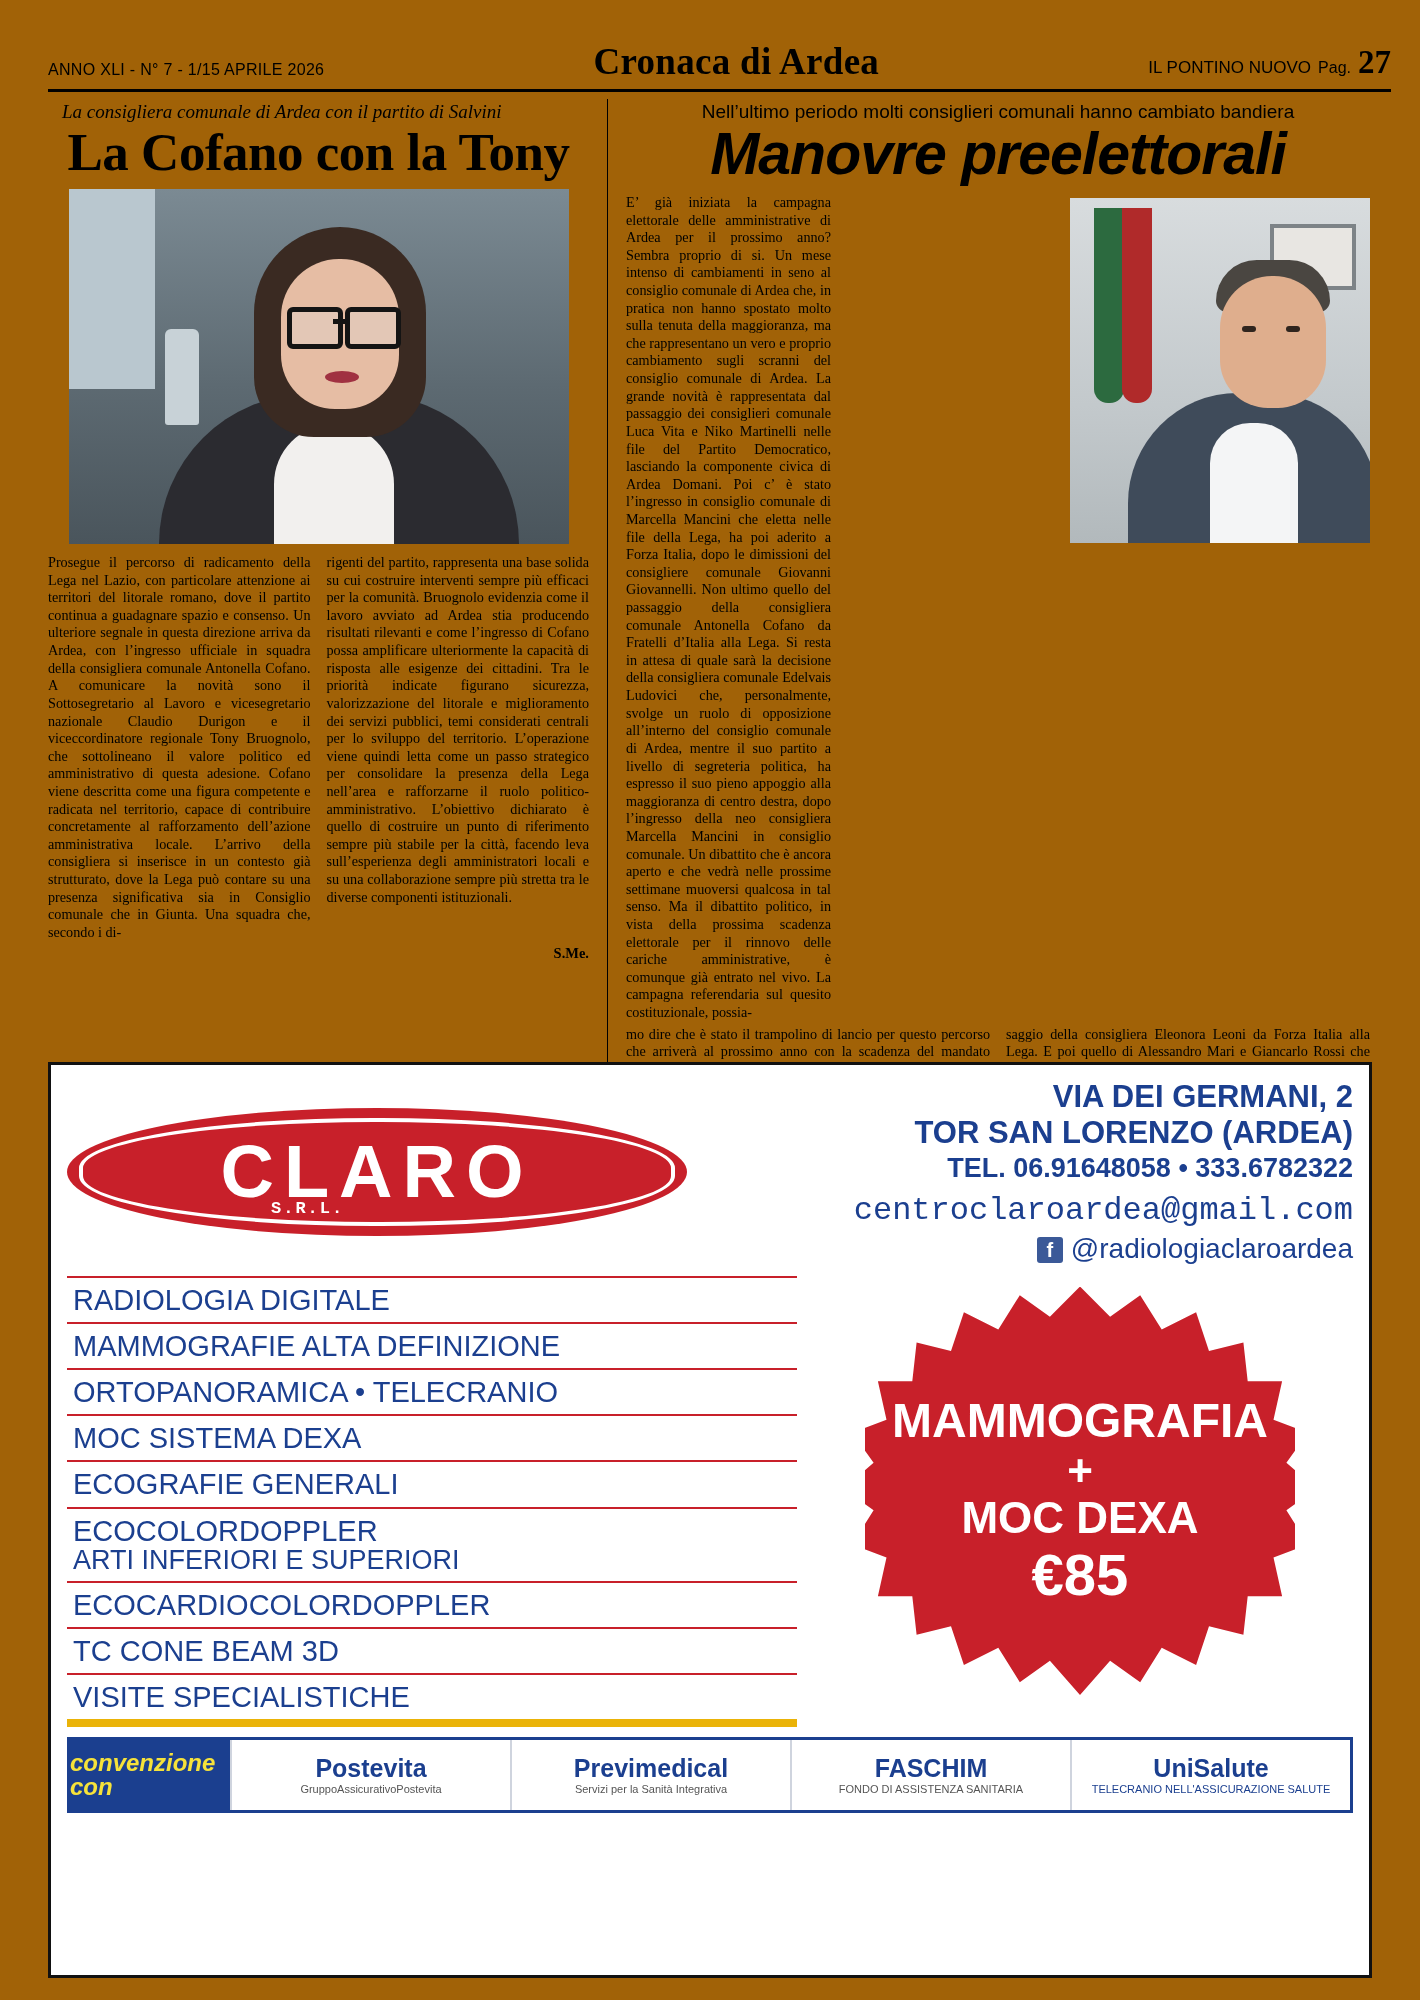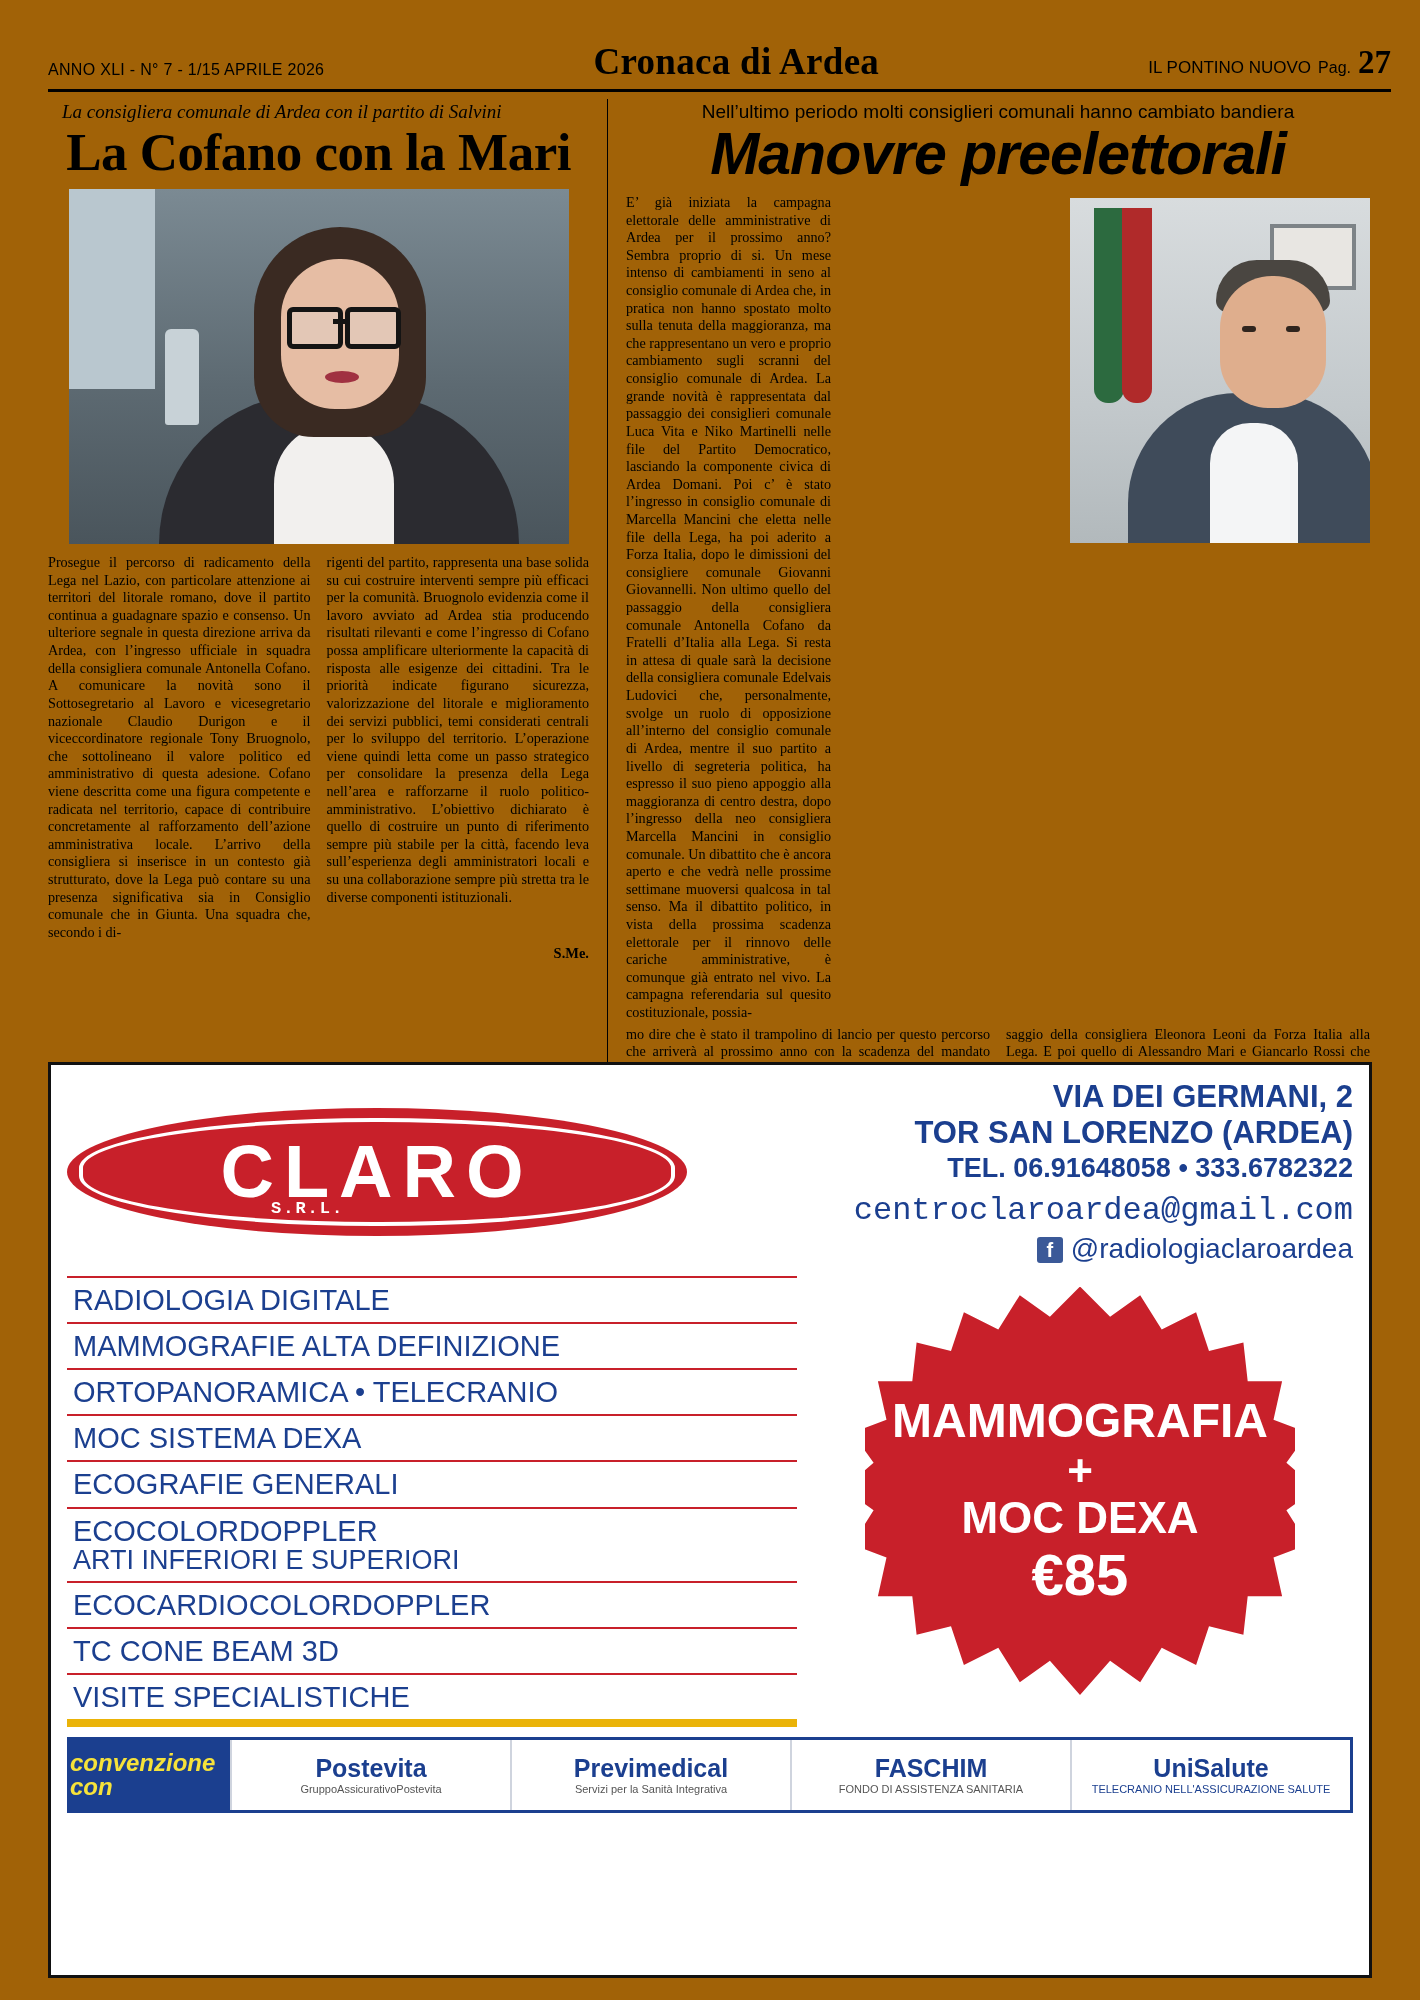--- a/index.html
+++ b/index.html
@@ -312,21 +312,21 @@
       <span>IL PONTINO NUOVO</span>
       <span class="pag">Pag.</span>
       <span class="num">27</span>
     </div>
   </div>
 
   <div class="content">
 
     <div class="col-left">
       <div class="kicker left">La consigliera comunale di Ardea con il partito di Salvini</div>
-      <div class="headline-serif">La Cofano con la Mari</div>
+      <div class="headline-serif">La Cofano con la Tony</div>
 
       <div class="photo photo-left">
         <div class="pl-bg1"></div>
         <div class="pl-window"></div>
         <div class="pl-bottle"></div>
         <div class="pl-jacket"></div>
         <div class="pl-chest"></div>
         <div class="pl-hair"></div>
         <div class="pl-face"></div>
         <div class="pl-glass-l"></div>

